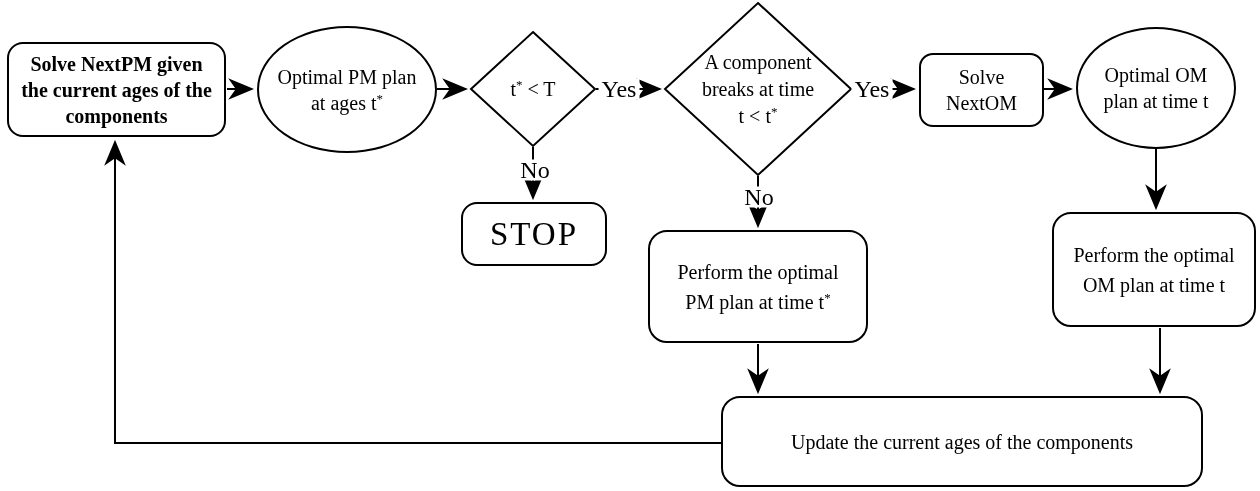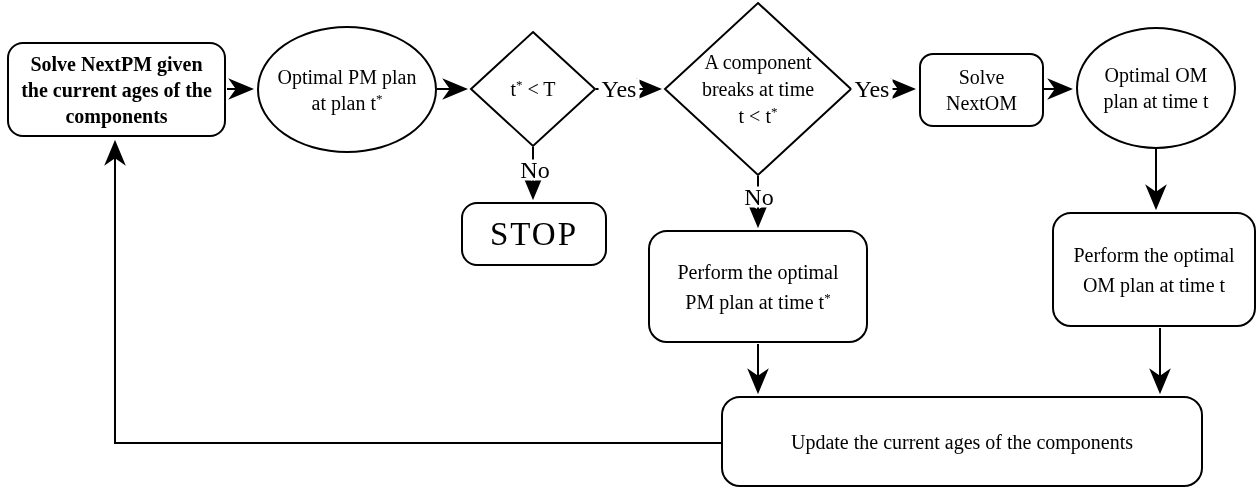--- a/index.html
+++ b/index.html
@@ -97,21 +97,21 @@
   </svg>
 
   <div class="node rrect" style="left:7px; top:42px; width:219px; height:95px;font-weight:bold;">
     <div class="line">Solve NextPM given</div>
     <div class="line">the current ages of the</div>
     <div class="line">components</div>
   </div>
 
   <div class="node ellipse" style="left:257px; top:26px; width:180px; height:127px;">
     <div class="line">Optimal PM plan</div>
-    <div class="line"><span>at plan t</span><sup>*</sup></div>
+    <div class="line"><span>at ages t</span><sup>*</sup></div>
   </div>
 
   <div class="overlay" style="left:471px; top:32px; width:124px; height:114px;">
     <div class="line"><span>t</span><sup>*</sup><span> &lt; T</span></div>
   </div>
 
   <div class="overlay" style="left:665px; top:3px; width:186px; height:172px;">
     <div class="line">A component</div>
     <div class="line">breaks at time</div>
     <div class="line"><span>t &lt; t</span><sup>*</sup></div>

